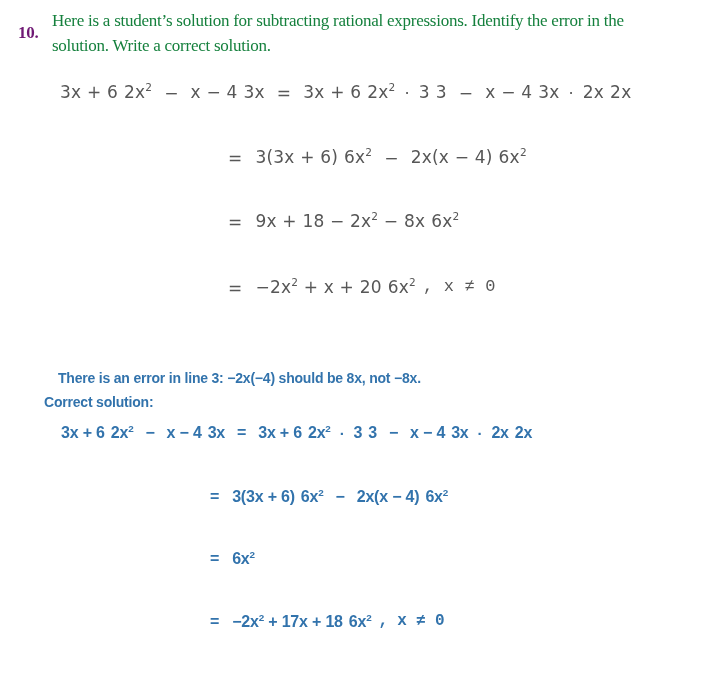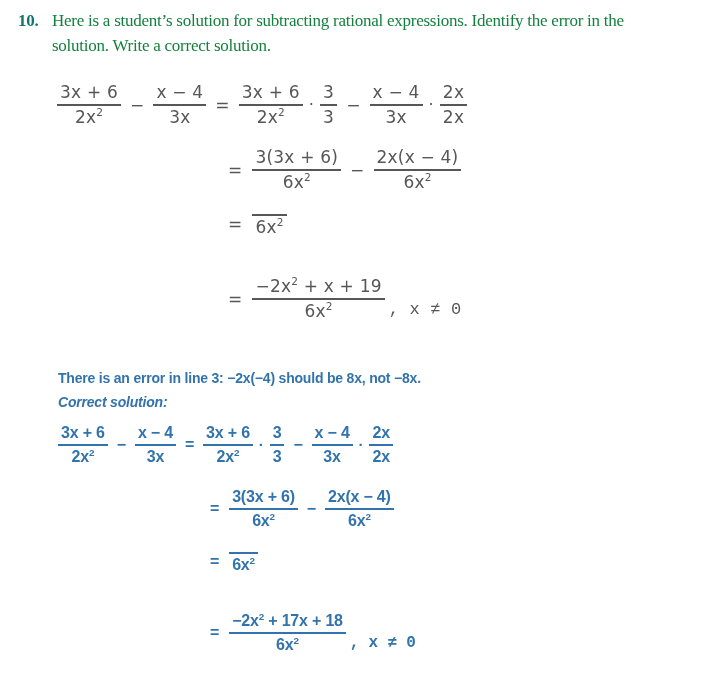--- a/index.html
+++ b/index.html
@@ -22,45 +22,46 @@
     left: 18px;
     top: 8px;
     width: 690px;
     display: flex;
     align-items: flex-start;
   }
   .prompt-number {
     font-family: "Liberation Serif", serif;
     font-weight: bold;
     font-size: 17px;
-    color: #0f766e;
+    color: #701a75;
     width: 34px;
     flex: 0 0 34px;
     line-height: 25px;
     letter-spacing: -0.3px;
+    margin-top: 12px;
   }
   .prompt-text {
     font-family: "Liberation Serif", serif;
     font-size: 17px;
     color: #15803d;
     line-height: 25px;
     letter-spacing: -0.25px;
     max-width: 620px;
   }
 
   
   .mathrow {
     position: absolute;
     display: flex;
     align-items: center;
     white-space: nowrap;
   }
   .frac {
     display: inline-flex;
-    flex-direction: column;
+    flex-direction: row;
     align-items: center;
     vertical-align: middle;
     margin: 0 2px;
   }
   .num, .den {
     display: block;
     padding: 0 3px;
     text-align: center;
     line-height: 1.12;
   }
@@ -181,37 +182,38 @@
   <span class="frac">
     <span class="num">2x(x − 4)</span>
     <span class="bar"></span>
     <span class="den"><span>6x</span><sup class="exp">2</sup></span>
   </span>
 </div>
 
 <div class="mathrow student" style="left:228px; top:212px;">
   <span class="op-eq">=</span>
   <span class="frac">
+    <span class="num"><span>9x + 18 − 2x</span><sup class="exp">2</sup><span> − 8x</span></span>
     <span class="bar"></span>
     <span class="den"><span>6x</span><sup class="exp">2</sup></span>
   </span>
 </div>
 
 <div class="mathrow student" style="left:228px; top:277px;">
   <span class="op-eq">=</span>
   <span class="frac">
-    <span class="num"><span>−2x</span><sup class="exp">2</sup><span> + x + 19</span></span>
+    <span class="num"><span>−2x</span><sup class="exp">2</sup><span> + x + 20</span></span>
     <span class="bar"></span>
     <span class="den"><span>6x</span><sup class="exp">2</sup></span>
   </span>
   <span class="tail">, x ≠ 0</span>
 </div>
 
 <div class="answer-text" style="left:58px; top:370px;">There is an error in line 3: −2x(−4) should be 8x, not −8x.</div>
-<div class="answer-text" style="left:58px; top:394px;font-style:italic;">Correct solution:</div>
+<div class="answer-text" style="left:44px; top:394px;">Correct solution:</div>
 
 <div class="mathrow blue" style="left:56px; top:424px;">
   <span class="frac">
     <span class="num">3x + 6</span>
     <span class="bar"></span>
     <span class="den"><span>2x</span><sup class="exp">2</sup></span>
   </span>
   <span class="op">−</span>
   <span class="frac">
     <span class="num">x − 4</span>

